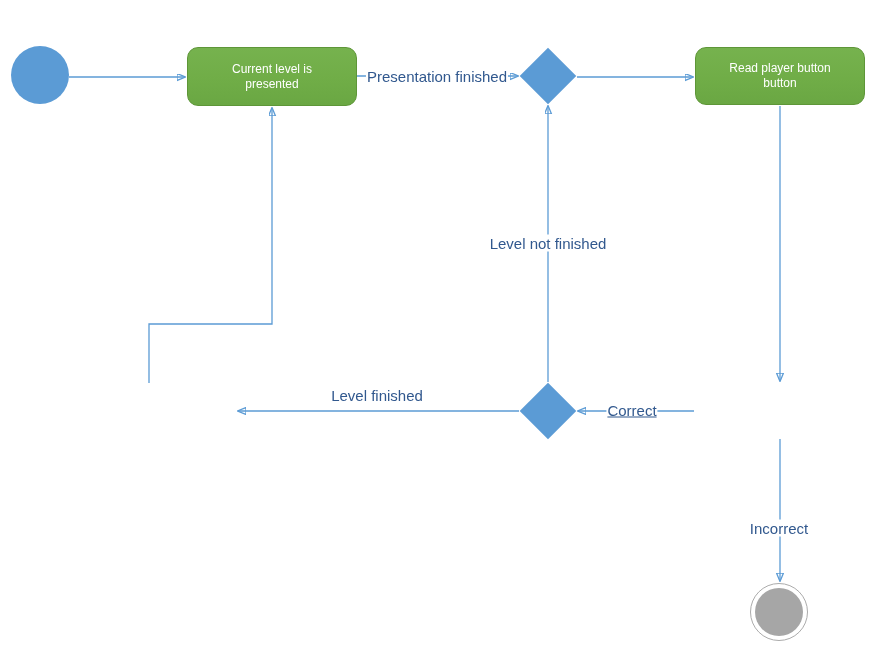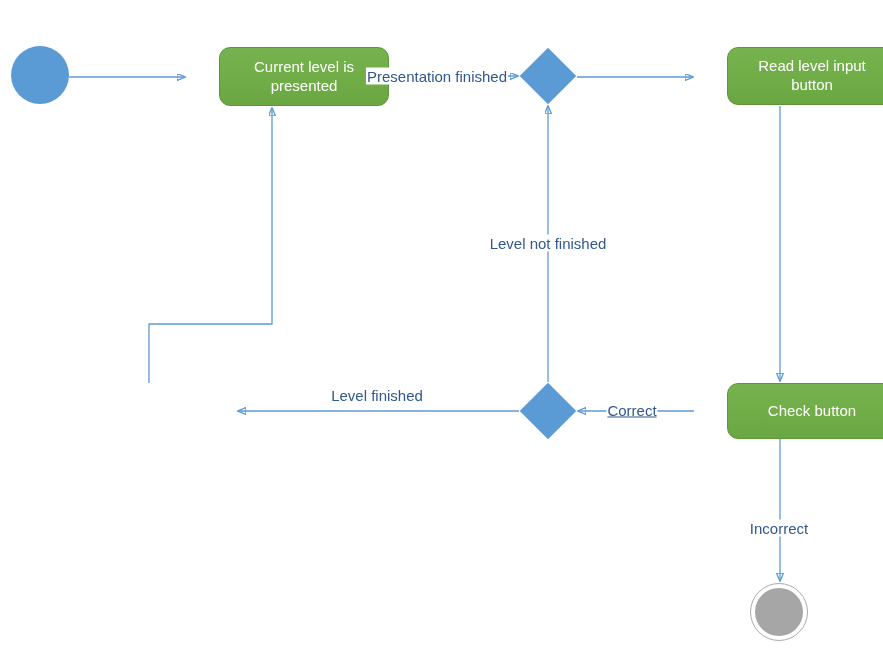--- a/index.html
+++ b/index.html
@@ -22,28 +22,27 @@
     width: 883px;
     height: 658px;
   }
   .action-node {
     position: absolute;
     box-sizing: border-box;
     background: linear-gradient(180deg, #76b24e 0%, #70AD47 55%, #6aa743 100%);
     border: 1px solid #5E9638;
     border-radius: 11px;
     color: #ffffff;
-    font-size: 15px;
+    font-size: 12px;
     line-height: 1.25;
     display: flex;
     align-items: center;
     justify-content: center;
     text-align: center;
     padding: 4px 26px;
-    margin-left: 32px;
   }
   .node-current-level   { left: 187px; top: 47px;  width: 170px; height: 59px; }
   .node-read-input      { left: 695px; top: 47px;  width: 170px; height: 58px; }
   .node-check-button    { left: 695px; top: 383px; width: 170px; height: 56px; }
   .node-load-next-level { left: 62px;  top: 383px; width: 174px; height: 56px; }
 
   .initial-node {
     position: absolute;
     left: 11px;
     top: 46px;
@@ -126,26 +125,23 @@
     <path d="M 780 439 L 780 581" marker-end="url(#arrow)"></path>
   </svg>
 
   <div class="initial-node"></div>
 
   <div class="action-node node-current-level">
     <span>Current level is presented</span>
   </div>
 
   <div class="action-node node-read-input">
-    <span>Read level input button</span>
+    <span>Read player button button</span>
   </div>
 
-  <div class="action-node node-check-button">
-    <span>Check button</span>
-  </div>
 
 
   <div class="decision-node decision-1"></div>
   <div class="decision-node decision-2"></div>
 
   <div class="final-node">
     <div class="final-node-inner"></div>
   </div>
 
   <div class="edge-label lbl-presentation-finished">Presentation finished</div>

